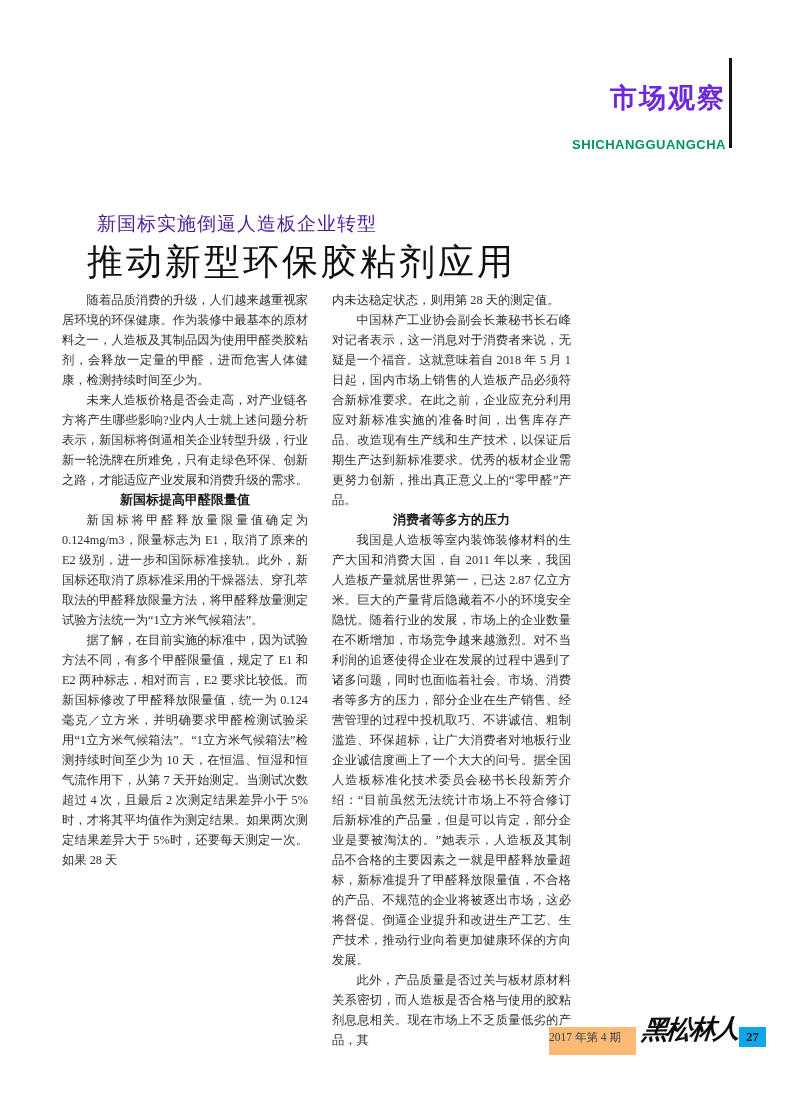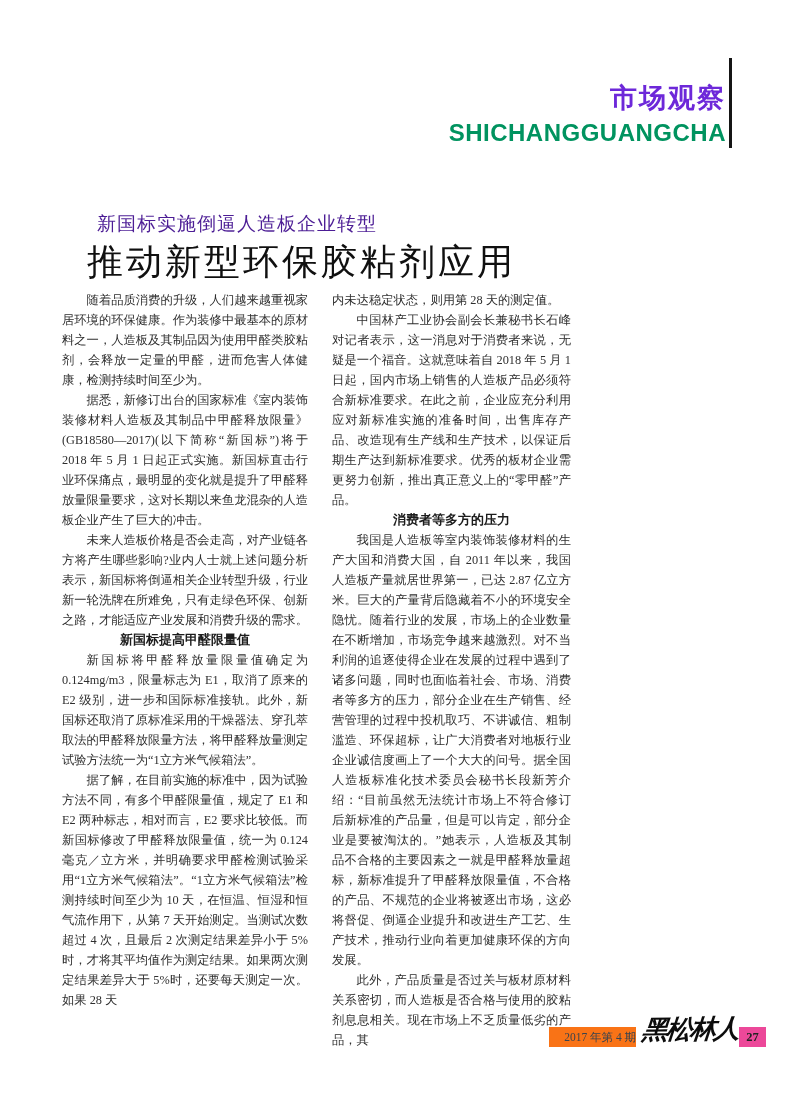--- a/index.html
+++ b/index.html
@@ -23,25 +23,25 @@
   .section-title-cn {
     font-family: "Liberation Sans", sans-serif;
     font-size: 27px;
     font-weight: bold;
     color: #6d28d9;
     letter-spacing: 2px;
     line-height: 1.1;
   }
   .section-title-py {
     font-family: "Liberation Sans", sans-serif;
-    font-size: 24px;
+    font-size: 13px;
     font-weight: bold;
     color: #00935f;
     letter-spacing: 0.5px;
-    margin-top: 5px;
+    margin-top: 23px;
   }
   .header-rule {
     position: absolute;
     left: 729px;
     top: 58px;
     width: 3px;
     height: 90px;
     background: #151515;
   }
 
@@ -95,26 +95,26 @@
     line-height: 20px;
     font-family: "Liberation Sans", sans-serif;
   }
 
   
   .issue-band {
     position: absolute;
     left: 549px;
     top: 1027px;
     width: 87px;
-    height: 20px;
-    background: #f97316;
+    height: 28px;
+    background: #fdba74;
     color: #39434e;
     font-size: 11.5px;
     line-height: 20px;
-    text-align: right;
+    text-align: left;
   }
   .journal-logo {
     position: absolute;
     left: 642px;
     top: 1012px;
     width: 94px;
     text-align: center;
     font-size: 26px;
     font-weight: bold;
     font-style: italic;
@@ -122,21 +122,21 @@
     transform: skewX(-6deg) rotate(-1deg);
     letter-spacing: -2px;
     white-space: nowrap;
   }
   .page-number-box {
     position: absolute;
     left: 739px;
     top: 1027px;
     width: 27px;
     height: 20px;
-    background: #ec4899;
+    background: #0ea5e9;
     color: #222222;
     font-size: 12.5px;
     font-weight: bold;
     line-height: 20px;
     text-align: center;
   }
 </style>
 </head>
 <body>
 
@@ -147,21 +147,20 @@
     <div class="section-title-py">SHICHANGGUANGCHA</div>
   </div>
   <div class="header-rule"></div>
 
   <div class="kicker">新国标实施倒逼人造板企业转型</div>
   <div class="article-title">推动新型环保胶粘剂应用</div>
 
   <div class="columns">
     <div class="col col-left">
       <p class="para">随着品质消费的升级，人们越来越重视家居环境的环保健康。作为装修中最基本的原材料之一，人造板及其制品因为使用甲醛类胶粘剂，会释放一定量的甲醛，进而危害人体健康，检测持续时间至少为。</p>
-      <p class="para">据悉，新修订出台的国家标准《室内装饰装修材料人造板及其制品中甲醛释放限量》(GB18580—2017)(以下简称“新国标”)将于 2018 年 5 月 1 日起正式实施。新国标直击行业环保痛点，最明显的变化就是提升了甲醛释放量限量要求，这对长期以来鱼龙混杂的人造板企业产生了巨大的冲击。</p>
       <p class="para">未来人造板价格是否会走高，对产业链各方将产生哪些影响?业内人士就上述问题分析表示，新国标将倒逼相关企业转型升级，行业新一轮洗牌在所难免，只有走绿色环保、创新之路，才能适应产业发展和消费升级的需求。</p>
       <h3 class="subhead">新国标提高甲醛限量值</h3>
       <p class="para">新国标将甲醛释放量限量值确定为0.124mg/m3，限量标志为 E1，取消了原来的 E2 级别，进一步和国际标准接轨。此外，新国标还取消了原标准采用的干燥器法、穿孔萃取法的甲醛释放限量方法，将甲醛释放量测定试验方法统一为“1立方米气候箱法”。</p>
       <p class="para">据了解，在目前实施的标准中，因为试验方法不同，有多个甲醛限量值，规定了 E1 和 E2 两种标志，相对而言，E2 要求比较低。而新国标修改了甲醛释放限量值，统一为 0.124 毫克／立方米，并明确要求甲醛检测试验采用“1立方米气候箱法”。“1立方米气候箱法”检测持续时间至少为 10 天，在恒温、恒湿和恒气流作用下，从第 7 天开始测定。当测试次数超过 4 次，且最后 2 次测定结果差异小于 5%时，才将其平均值作为测定结果。如果两次测定结果差异大于 5%时，还要每天测定一次。如果 28 天</p>
     </div>
     <div class="col col-right">
       <p class="para-cont">内未达稳定状态，则用第 28 天的测定值。</p>
       <p class="para">中国林产工业协会副会长兼秘书长石峰对记者表示，这一消息对于消费者来说，无疑是一个福音。这就意味着自 2018 年 5 月 1 日起，国内市场上销售的人造板产品必须符合新标准要求。在此之前，企业应充分利用应对新标准实施的准备时间，出售库存产品、改造现有生产线和生产技术，以保证后期生产达到新标准要求。优秀的板材企业需更努力创新，推出真正意义上的“零甲醛”产品。</p>
       <h3 class="subhead">消费者等多方的压力</h3>
       <p class="para">我国是人造板等室内装饰装修材料的生产大国和消费大国，自 2011 年以来，我国人造板产量就居世界第一，已达 2.87 亿立方米。巨大的产量背后隐藏着不小的环境安全隐忧。随着行业的发展，市场上的企业数量在不断增加，市场竞争越来越激烈。对不当利润的追逐使得企业在发展的过程中遇到了诸多问题，同时也面临着社会、市场、消费者等多方的压力，部分企业在生产销售、经营管理的过程中投机取巧、不讲诚信、粗制滥造、环保超标，让广大消费者对地板行业企业诚信度画上了一个大大的问号。据全国人造板标准化技术委员会秘书长段新芳介绍：“目前虽然无法统计市场上不符合修订后新标准的产品量，但是可以肯定，部分企业是要被淘汰的。”她表示，人造板及其制品不合格的主要因素之一就是甲醛释放量超标，新标准提升了甲醛释放限量值，不合格的产品、不规范的企业将被逐出市场，这必将督促、倒逼企业提升和改进生产工艺、生产技术，推动行业向着更加健康环保的方向发展。</p>

